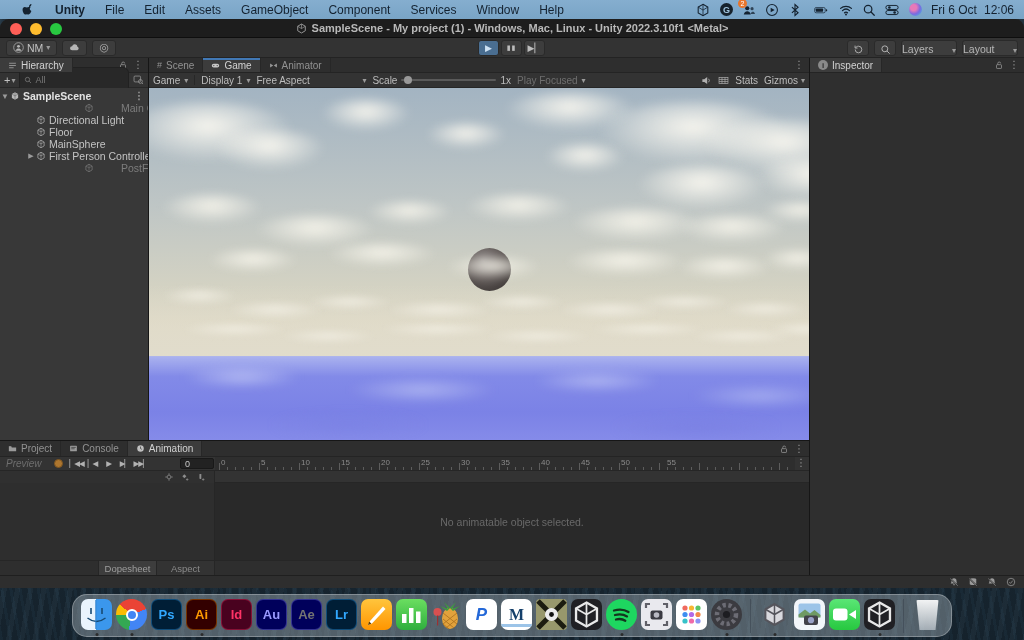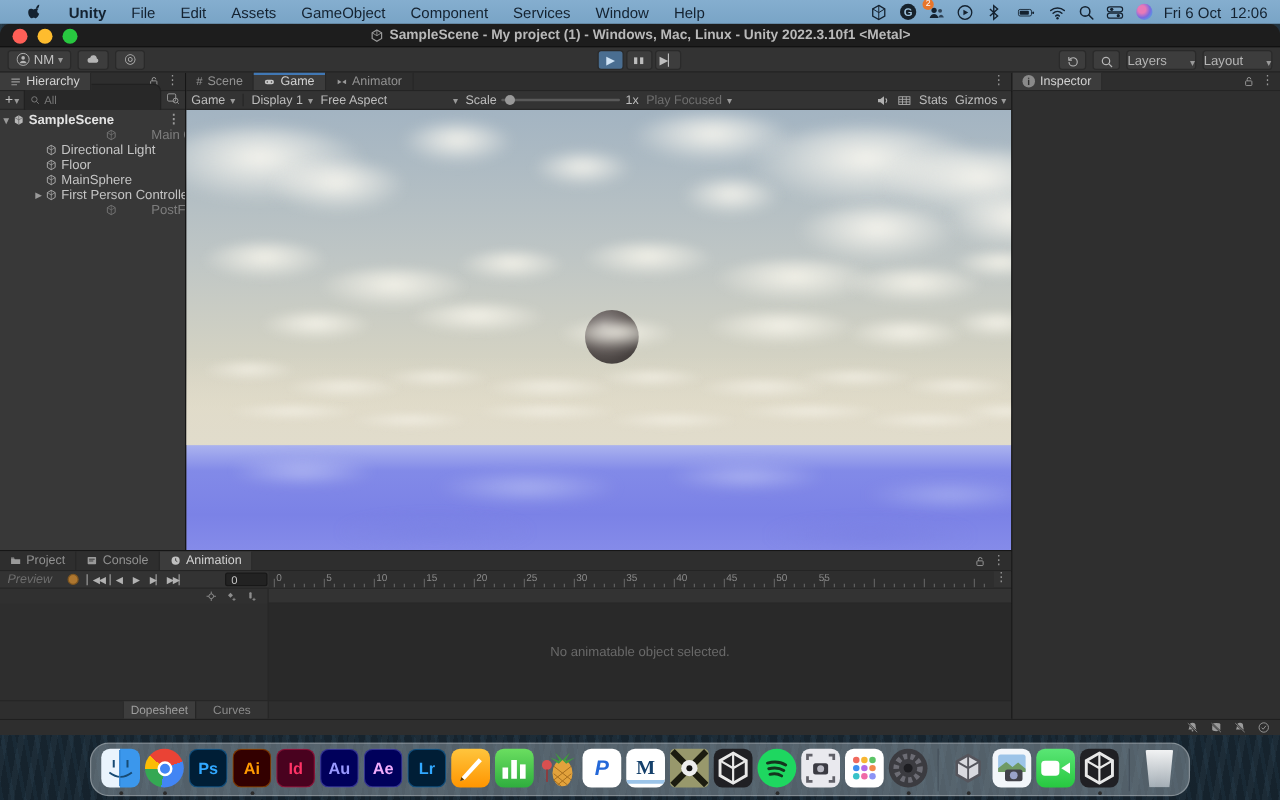--- a/index.html
+++ b/index.html
@@ -697,21 +697,21 @@
             <span class="rlabel" style="left: 46px;">5</span>
             <span class="rlabel" style="left: 86px;">10</span>
             <span class="rlabel" style="left: 126px;">15</span>
             <span class="rlabel" style="left: 166px;">20</span>
             <span class="rlabel" style="left: 206px;">25</span>
             <span class="rlabel" style="left: 246px;">30</span>
             <span class="rlabel" style="left: 286px;">35</span>
             <span class="rlabel" style="left: 326px;">40</span>
             <span class="rlabel" style="left: 366px;">45</span>
             <span class="rlabel" style="left: 406px;">50</span>
-            <span class="rlabel" style="left: 440px;">55</span>
+            <span class="rlabel" style="left: 452px;">55</span>
           </div>
         <span class="kebab ruler-kebab">⋮</span>
       </div>
 
       <div class="keyrow">
         <div class="keyrow-left">
           <svg viewBox="0 0 16 16" fill="none" stroke="#8e8e8e" stroke-width="1.2">
               <circle cx="8" cy="8" r="3"></circle>
               <path d="M8 2v3M8 11v3M2 8h3M11 8h3"></path>
             </svg>
@@ -730,21 +730,21 @@
       <div class="animbody">
         <div class="bleft"></div>
         <div class="bright">
           <span>No animatable object selected.</span>
         </div>
       </div>
 
       <div class="sheetrow">
         <div class="sleft">
           <div class="sheetbtn on">Dopesheet</div>
-          <div class="sheetbtn">Curves</div>
+          <div class="sheetbtn">Aspect</div>
         </div>
       </div>
     </div>
   </div>
 
   <div class="statusbar">
     <svg viewBox="0 0 16 16" fill="#9a9a9a">
         <path d="M8 2a4 4 0 014 4c0 3 1 4 1.5 4.5h-11C3 10 4 9 4 6a4 4 0 014-4z"></path>
         <rect x="6.8" y="11.2" width="2.4" height="2" rx="1"></rect>
         <path d="M2 2.5l12 11.5" stroke="#2e2e2e" stroke-width="2.4" fill="none"></path>
@@ -800,21 +800,21 @@
       <div class="di-bg adobe" style="background:#49021f;color:#ff3366;border:1.5px solid #ff336655">
         <span>Id</span>
       </div>
     </div>
     <div class="dock-item">
       <div class="di-bg adobe" style="background:#00005b;color:#9999ff;border:1.5px solid #9999ff55">
         <span>Au</span>
       </div>
     </div>
     <div class="dock-item">
-      <div class="di-bg adobe" style="background:#00005b;color:#f0abfc;border:1.5px solid #9999ff55">
+      <div class="di-bg adobe" style="background:#00005b;color:#737373;border:1.5px solid #9999ff55">
         <span>Ae</span>
       </div>
     </div>
     <div class="dock-item">
       <div class="di-bg adobe" style="background:#001e36;color:#31a8ff;border:1.5px solid #31a8ff55">
         <span>Lr</span>
       </div>
     </div>
     <div class="dock-item">
       <div class="di-bg" style="background:linear-gradient(180deg,#ffc53d,#ff9500)">

